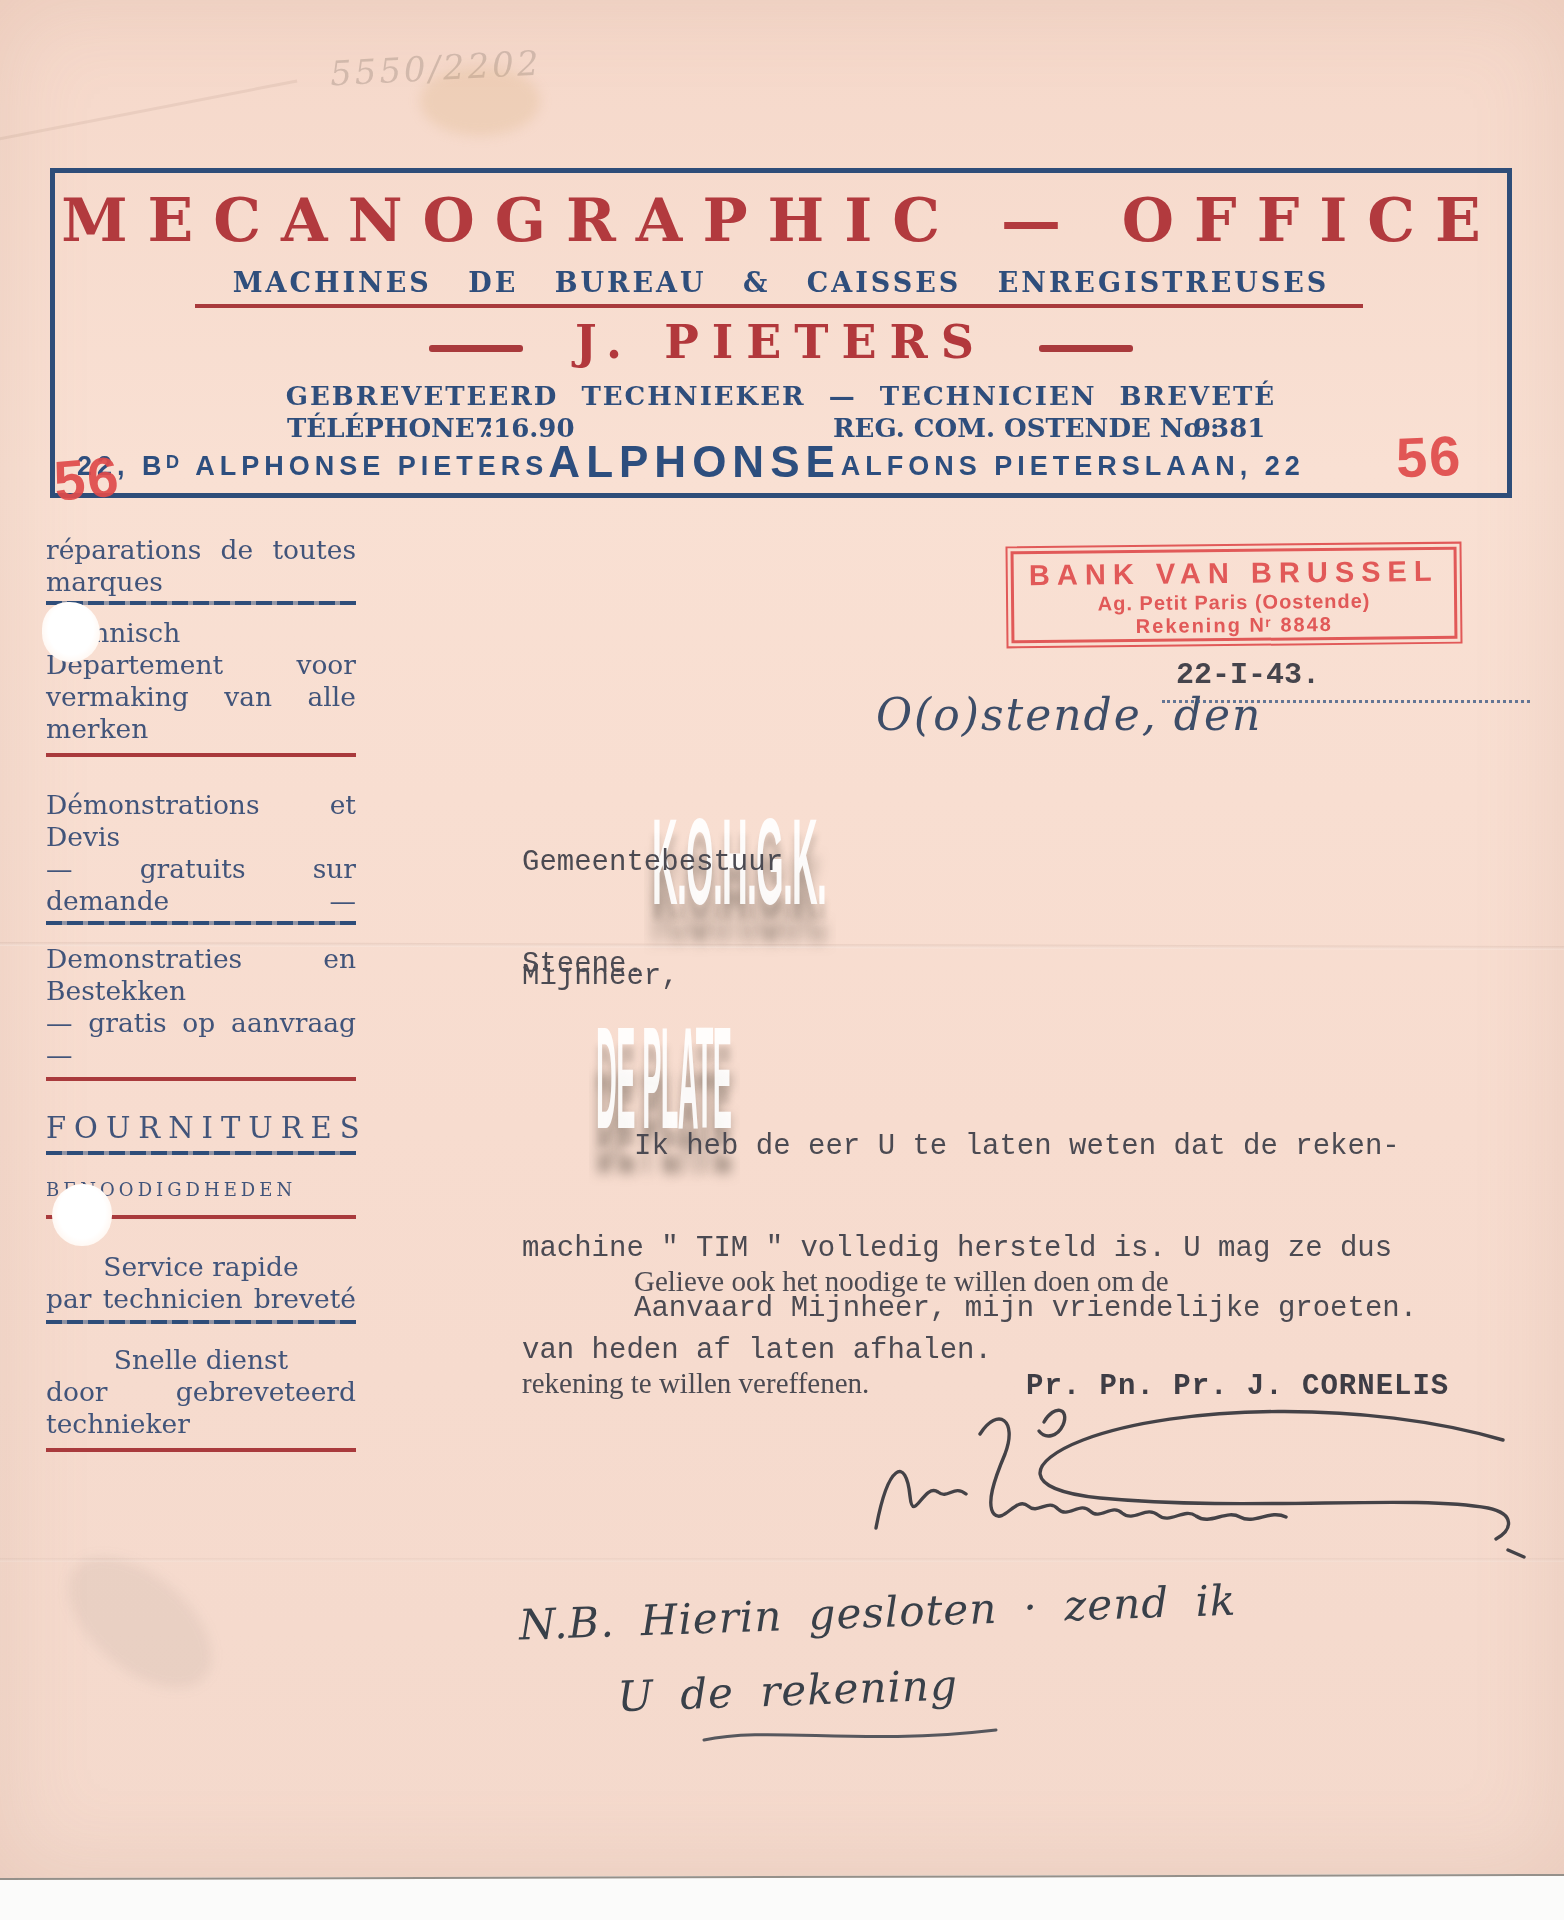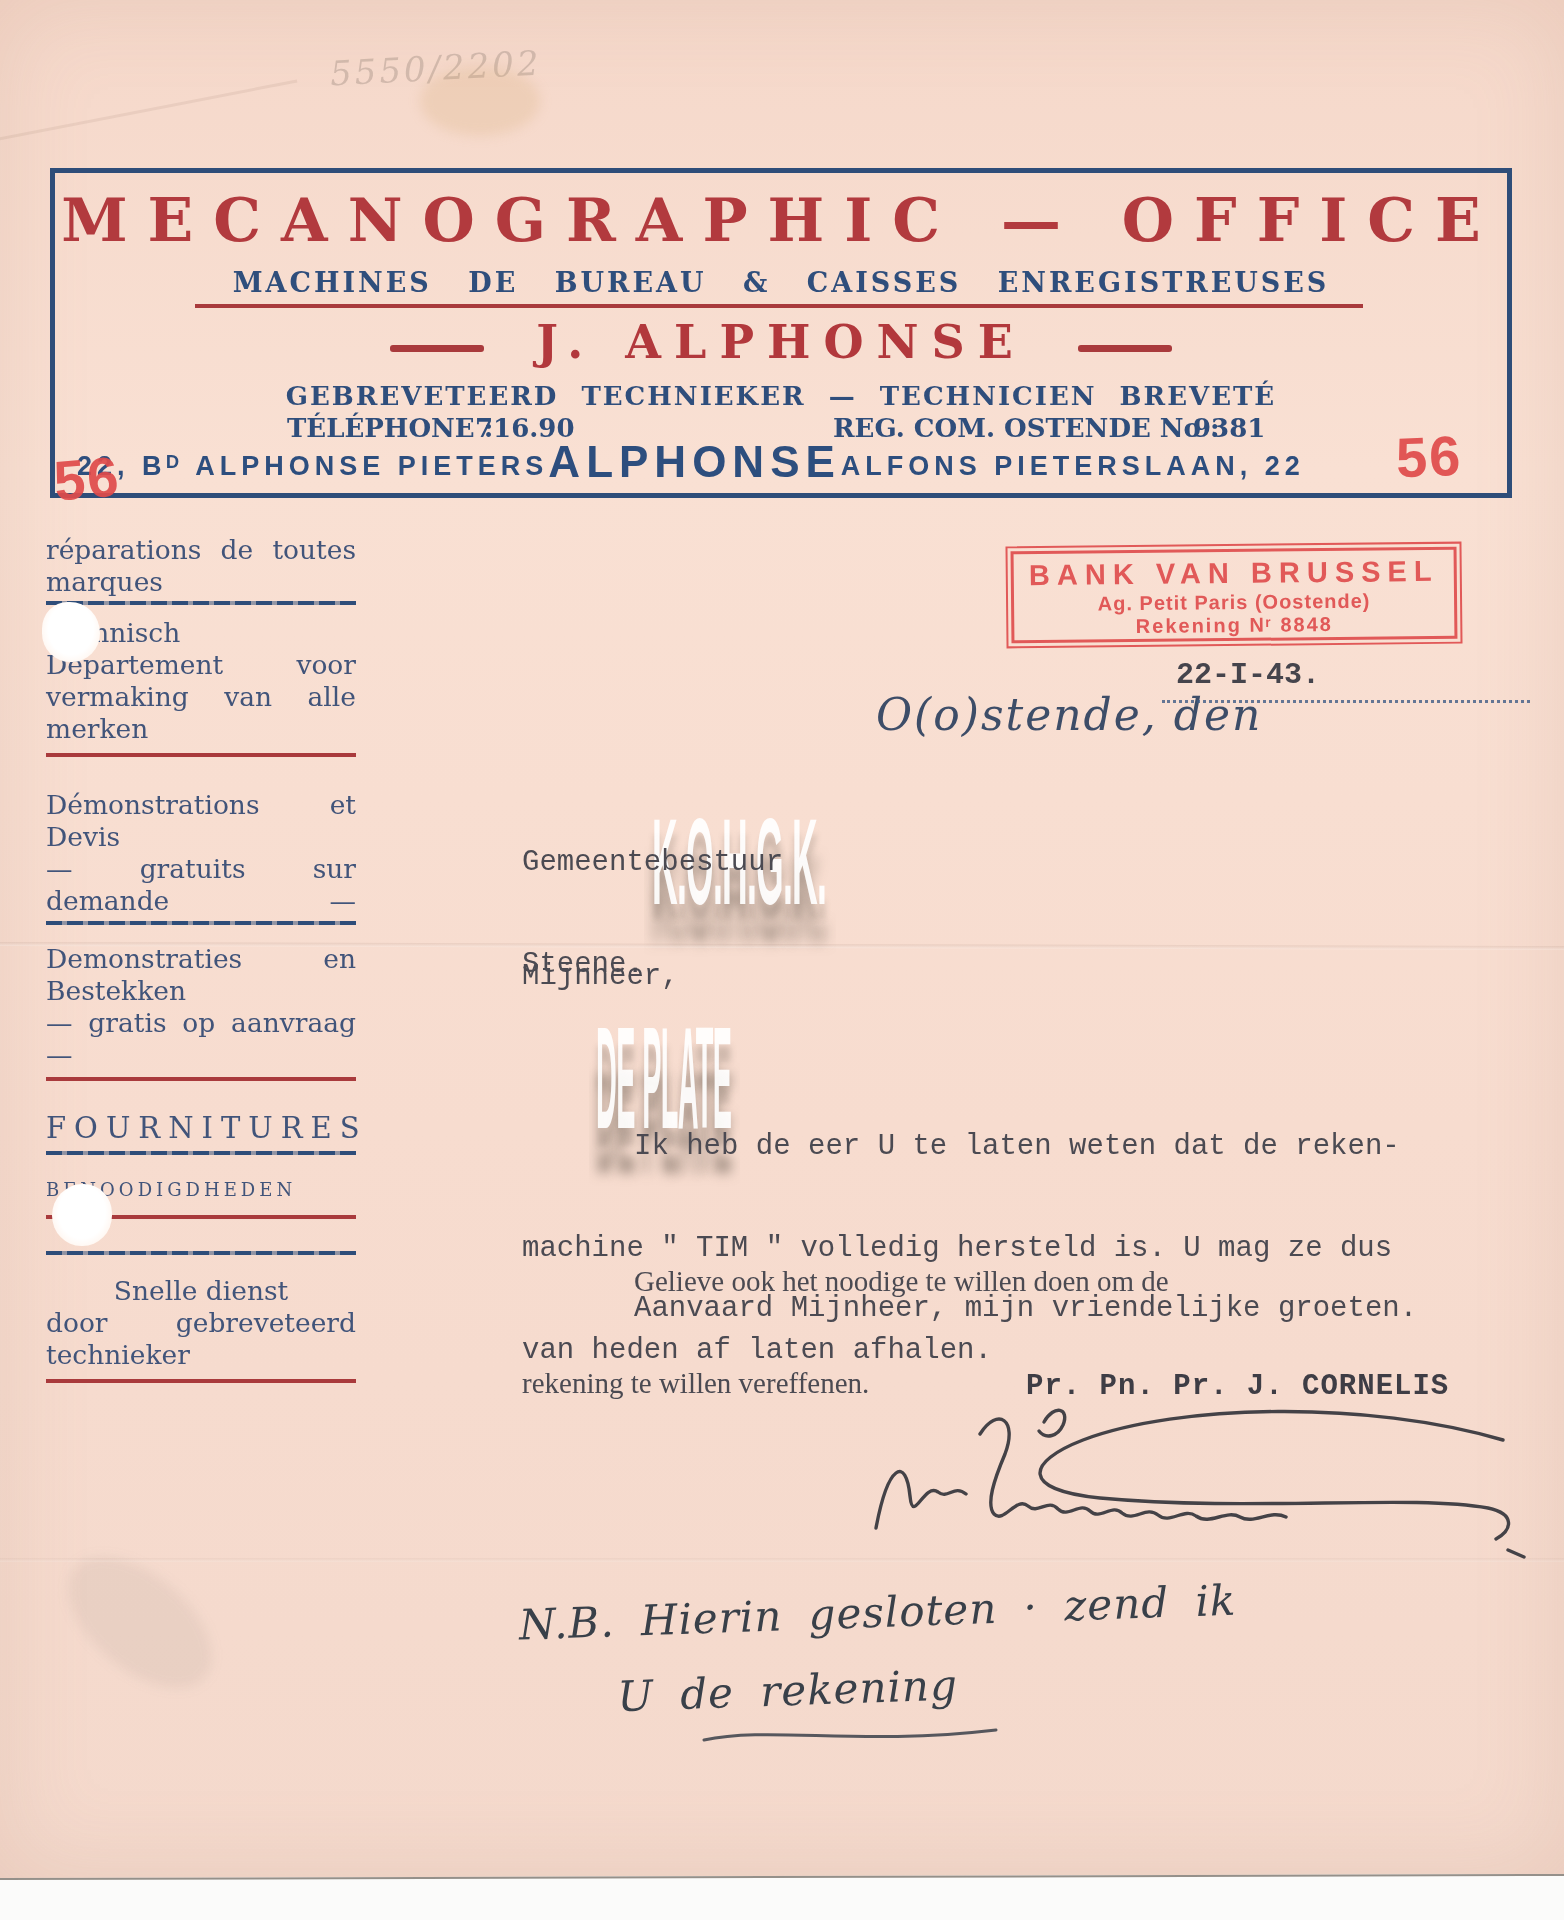--- a/index.html
+++ b/index.html
@@ -120,21 +120,21 @@
     <div class="stain stain-a"></div>
     <div class="stain stain-b"></div>
     <div class="crease crease3"></div>
 
     <div class="header-box">
       <div class="hb-title">MECANOGRAPHIC — OFFICE</div>
       <div class="hb-sub">MACHINES DE BUREAU &amp; CAISSES ENREGISTREUSES</div>
       <div class="hb-subrule"></div>
       <div class="hb-name-row">
         <span class="hb-dash"></span>
-        <span class="hb-name">J. ALPHONSE</span>
+        <span class="hb-name">J. PIETERS</span>
         <span class="hb-dash"></span>
       </div>
       <div class="hb-qual">GEBREVETEERD TECHNIEKER — TECHNICIEN BREVETÉ</div>
       <span class="hb-phone-label">TÉLÉPHONE :</span>
       <span class="hb-phone-num">716.90</span>
       <span class="hb-reg-label">REG. COM. OSTENDE No :</span>
       <span class="hb-reg-num">9381</span>
       <div class="hb-addr">
         <span class="left">22, Bᴰ ALPHONSE PIETERS</span>
         <span class="hb-city">ALPHONSE</span>
@@ -165,20 +165,24 @@
       </div>
       <div class="rule red r4"></div>
       <div>
         <div class="sb-line spread1">FOURNITURES</div>
       </div>
       <div class="rule blue r5"></div>
       <div>
         <div class="sb-line spread2">BENOODIGDHEDEN</div>
       </div>
       <div class="rule red r6"></div>
+      <div>
+        <div class="sb-line c">Service rapide</div>
+        <div class="sb-line j">par technicien breveté</div>
+      </div>
       <div class="rule blue r7"></div>
       <div>
         <div class="sb-line c">Snelle dienst</div>
         <div class="sb-line j">door gebreveteerd technieker</div>
       </div>
       <div class="rule red r8"></div>
     </div>
 
     <div class="bank">
       <div class="bank-inner">

